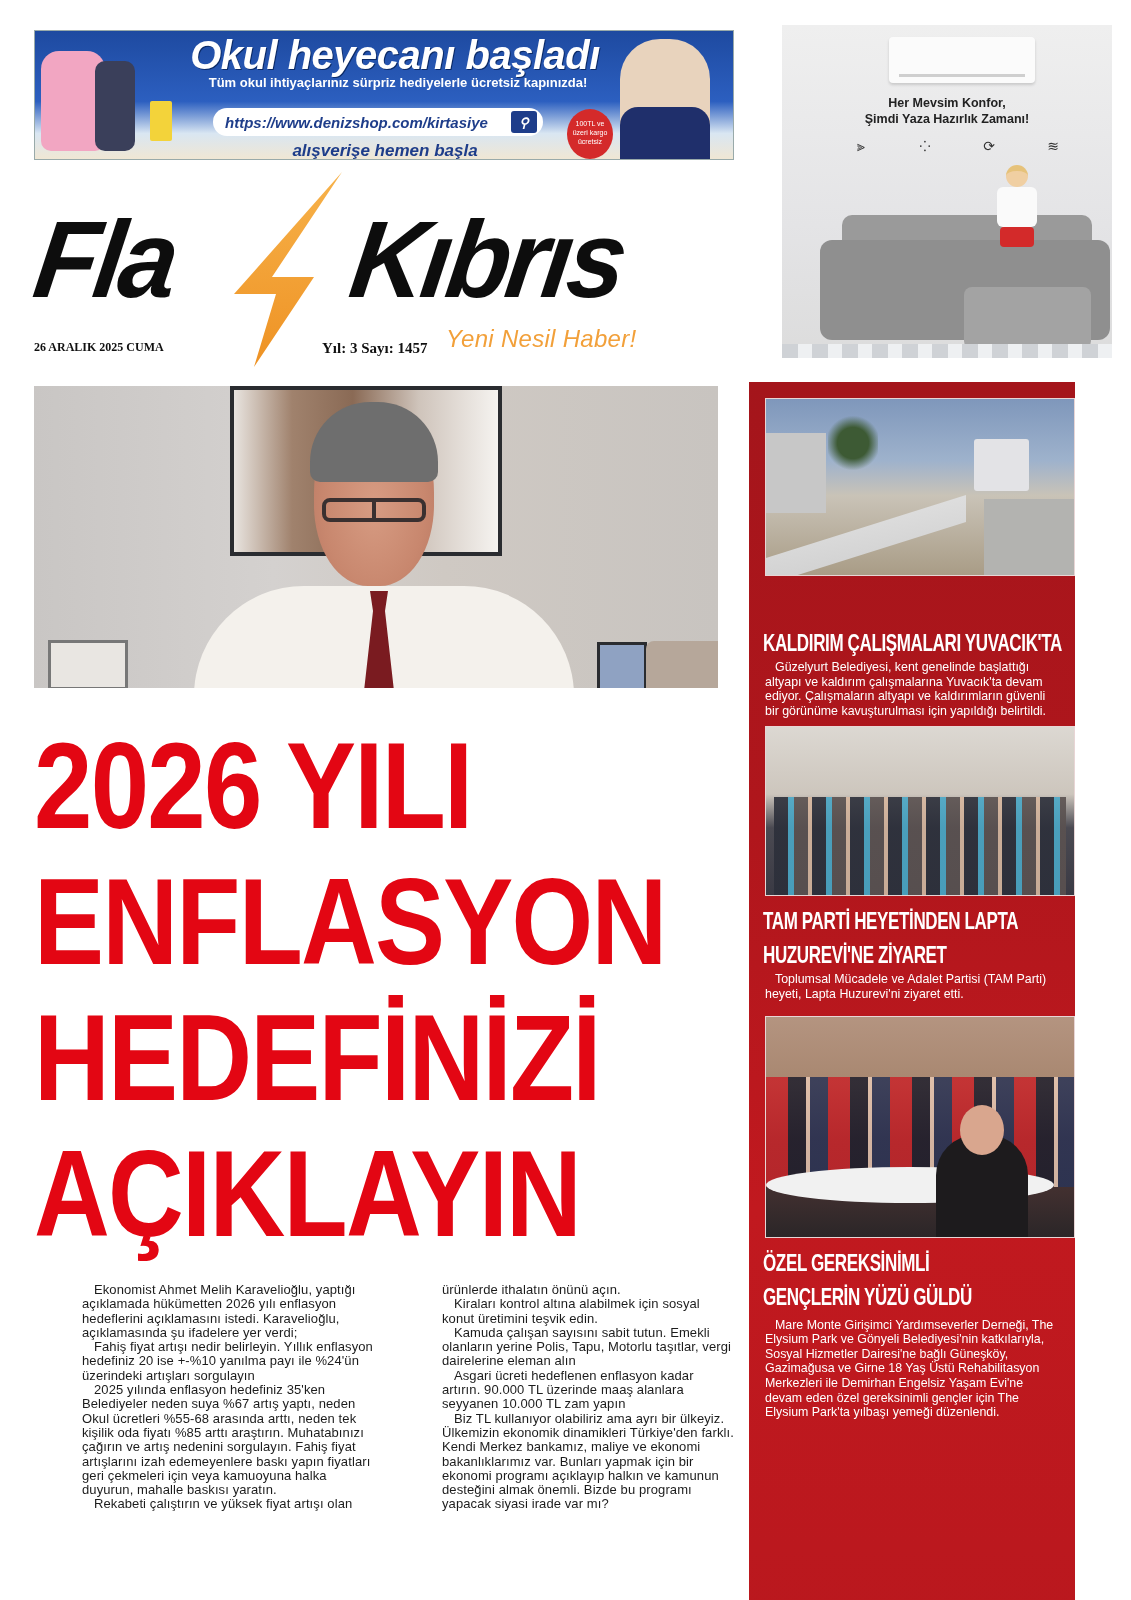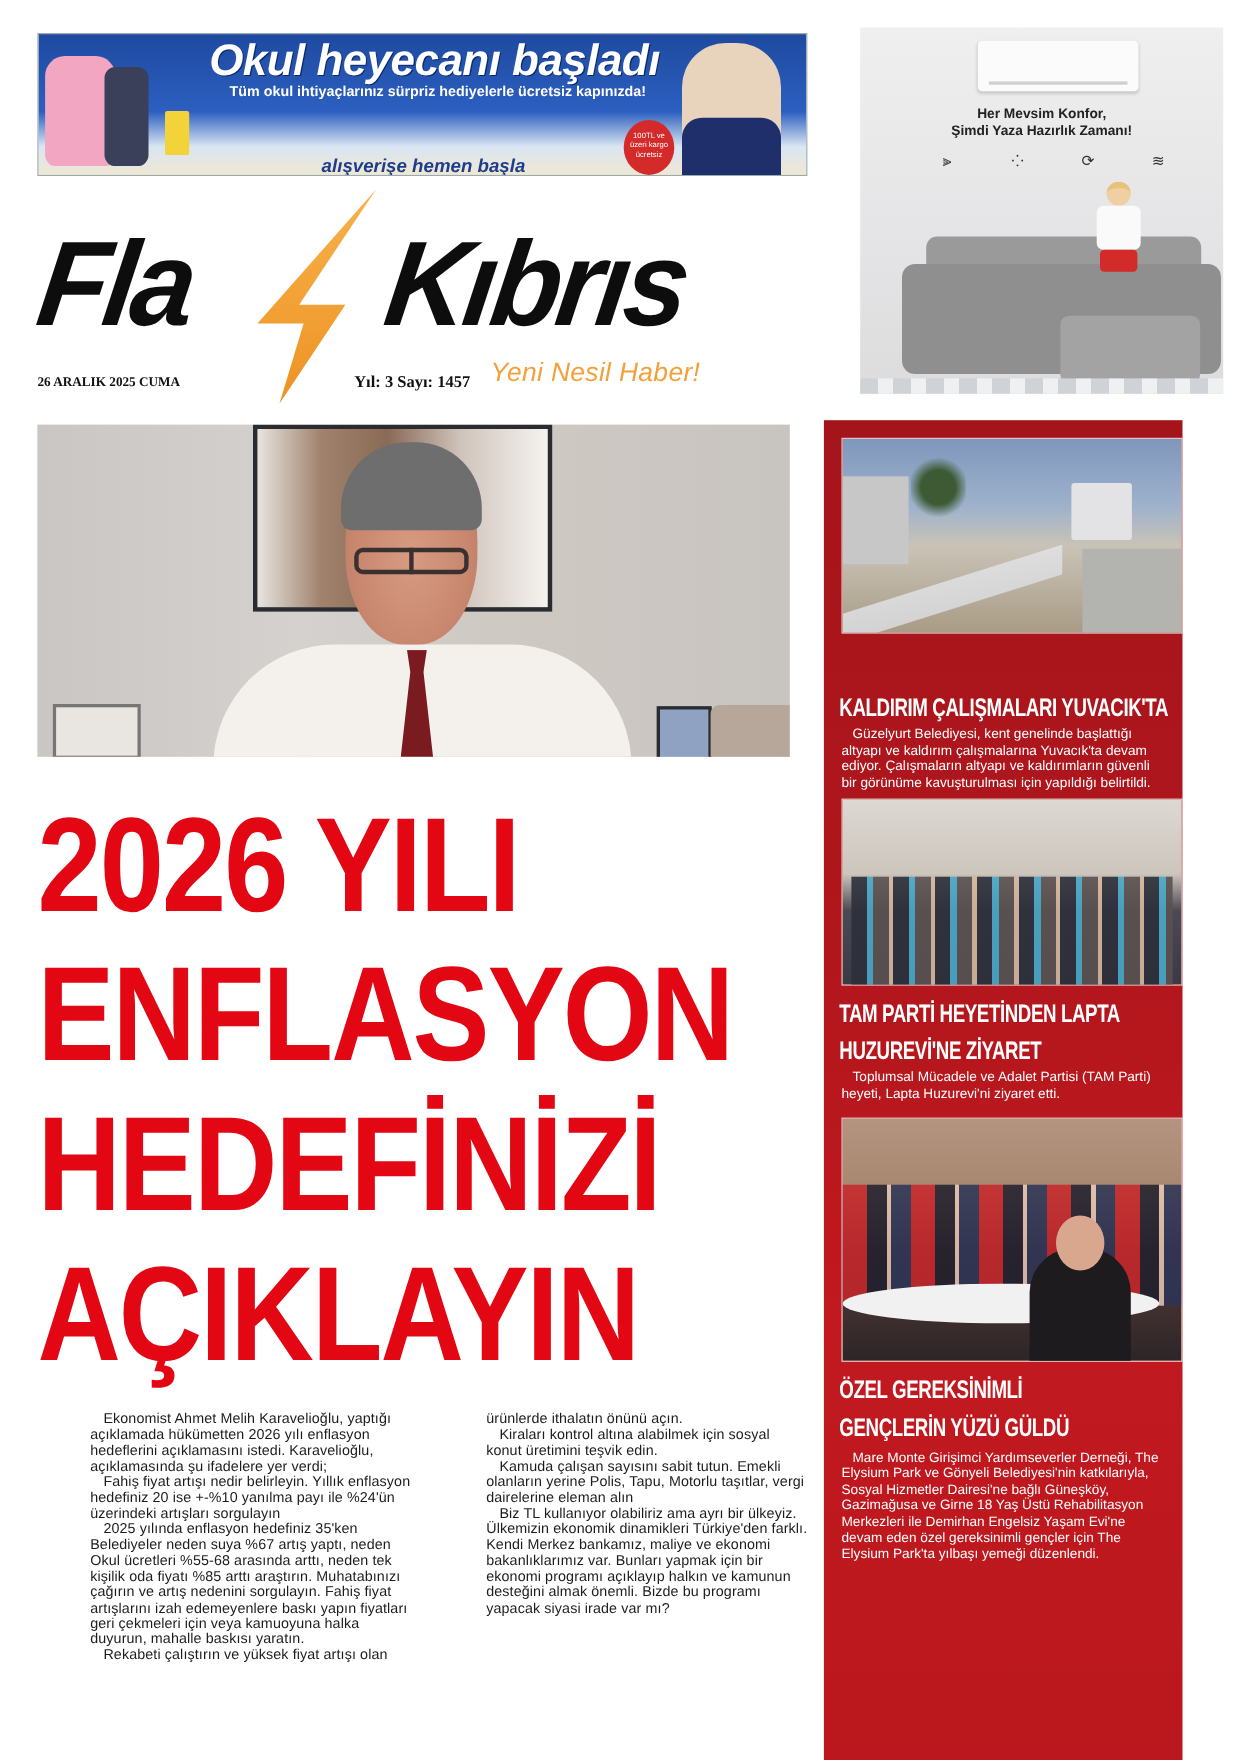--- a/index.html
+++ b/index.html
@@ -141,20 +141,24 @@
 </style>
 </head>
 <body>
 
 <div class="ad-school">
   <div class="bag1"></div>
   <div class="bag2"></div>
   <div class="pencils"></div>
   <div class="headline">Okul heyecanı başladı</div>
   <div class="sub">Tüm okul ihtiyaçlarınız sürpriz hediyelerle ücretsiz kapınızda!</div>
+  <div class="url-box">
+    <span>https://www.denizshop.com/kirtasiye</span>
+    <span class="search-btn">⚲</span>
+  </div>
   <div class="cta">alışverişe hemen başla</div>
   <div class="badge">100TL ve üzeri kargo ücretsiz</div>
   <div class="girl">
       <div class="uniform"></div>
     </div>
 </div>
 
 <div class="ad-ac">
   <div class="ac-unit"></div>
   <div class="slogan">
@@ -230,20 +234,21 @@
   <div class="col">
     <p>Ekonomist Ahmet Melih Karavelioğlu, yaptığı açıklamada hükümetten 2026 yılı enflasyon hedeflerini açıklamasını istedi. Karavelioğlu, açıklamasında şu ifadelere yer verdi;</p>
     <p>Fahiş fiyat artışı nedir belirleyin. Yıllık enflasyon hedefiniz 20 ise +-%10 yanılma payı ile %24'ün üzerindeki artışları sorgulayın</p>
     <p>2025 yılında enflasyon hedefiniz 35'ken Belediyeler neden suya %67 artış yaptı, neden Okul ücretleri %55-68 arasında arttı, neden tek kişilik oda fiyatı %85 arttı araştırın. Muhatabınızı çağırın ve artış nedenini sorgulayın. Fahiş fiyat artışlarını izah edemeyenlere baskı yapın fiyatları geri çekmeleri için veya kamuoyuna halka duyurun, mahalle baskısı yaratın.</p>
     <p>Rekabeti çalıştırın ve yüksek fiyat artışı olan</p>
   </div>
   <div class="col">
     <p style="text-indent:0">ürünlerde ithalatın önünü açın.</p>
     <p>Kiraları kontrol altına alabilmek için sosyal konut üretimini teşvik edin.</p>
     <p>Kamuda çalışan sayısını sabit tutun. Emekli olanların yerine Polis, Tapu, Motorlu taşıtlar, vergi dairelerine eleman alın</p>
+    <p>Asgari ücreti hedeflenen enflasyon kadar artırın. 90.000 TL üzerinde maaş alanlara seyyanen 10.000 TL zam yapın</p>
     <p>Biz TL kullanıyor olabiliriz ama ayrı bir ülkeyiz. Ülkemizin ekonomik dinamikleri Türkiye'den farklı. Kendi Merkez bankamız, maliye ve ekonomi bakanlıklarımız var. Bunları yapmak için bir ekonomi programı açıklayıp halkın ve kamunun desteğini almak önemli. Bizde bu programı yapacak siyasi irade var mı?</p>
   </div>
 </div>
 
 <div class="sidebar">
 
   <div class="sb-story">
     <div class="sb-photo photo-street">
       <div class="building"></div>
         <div class="palm"></div>

